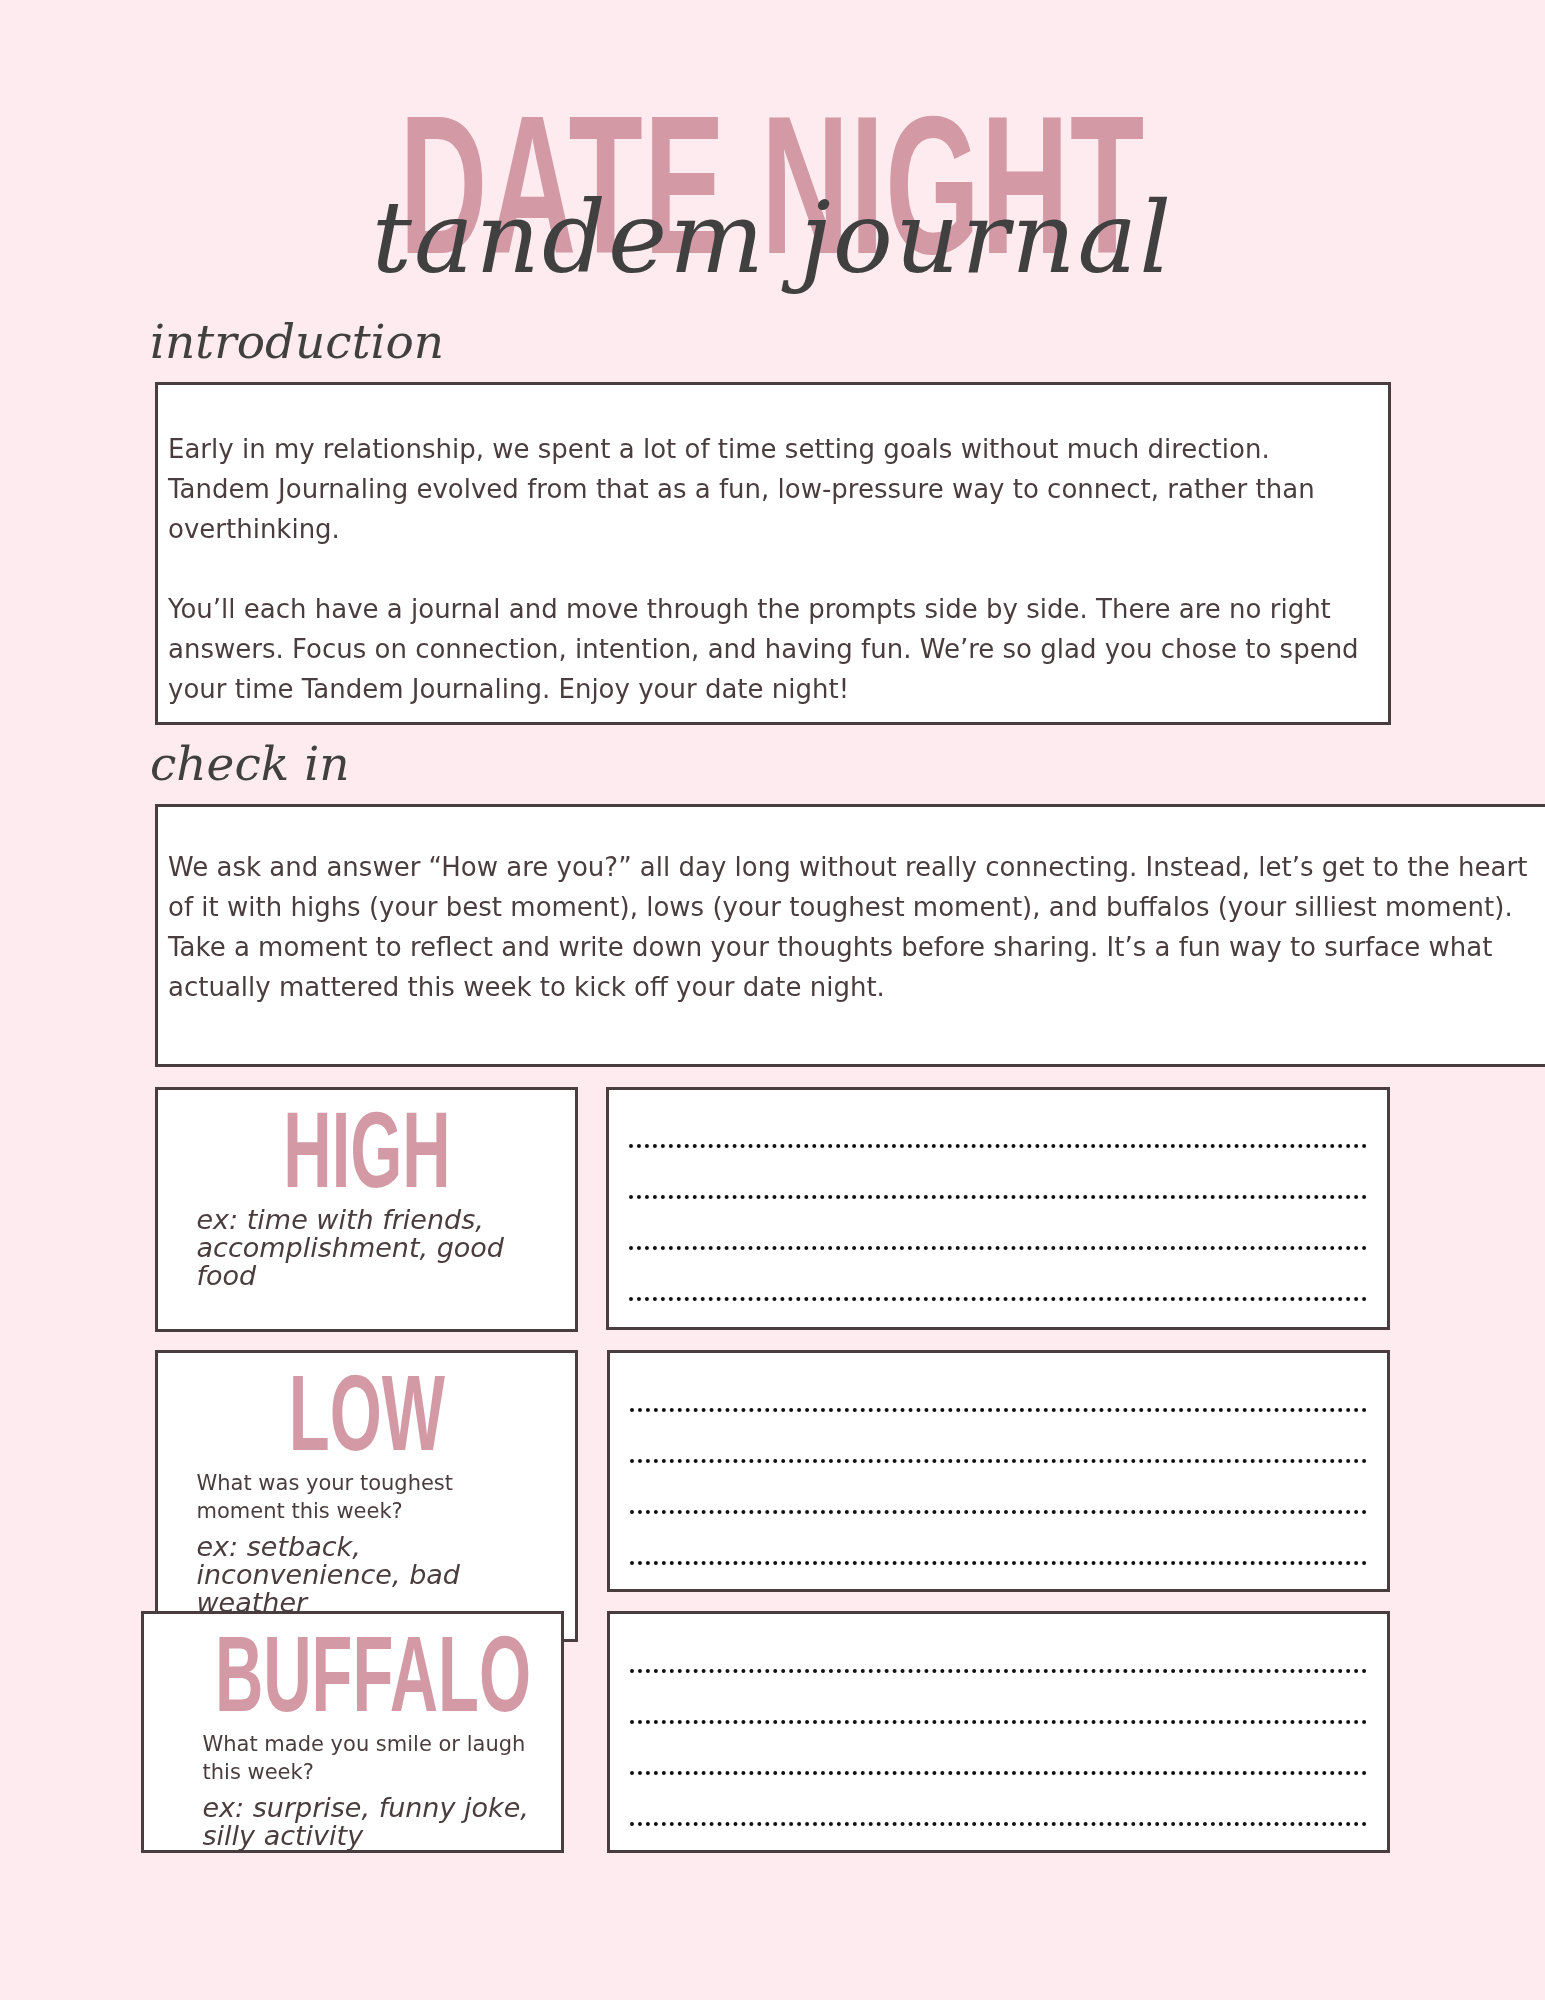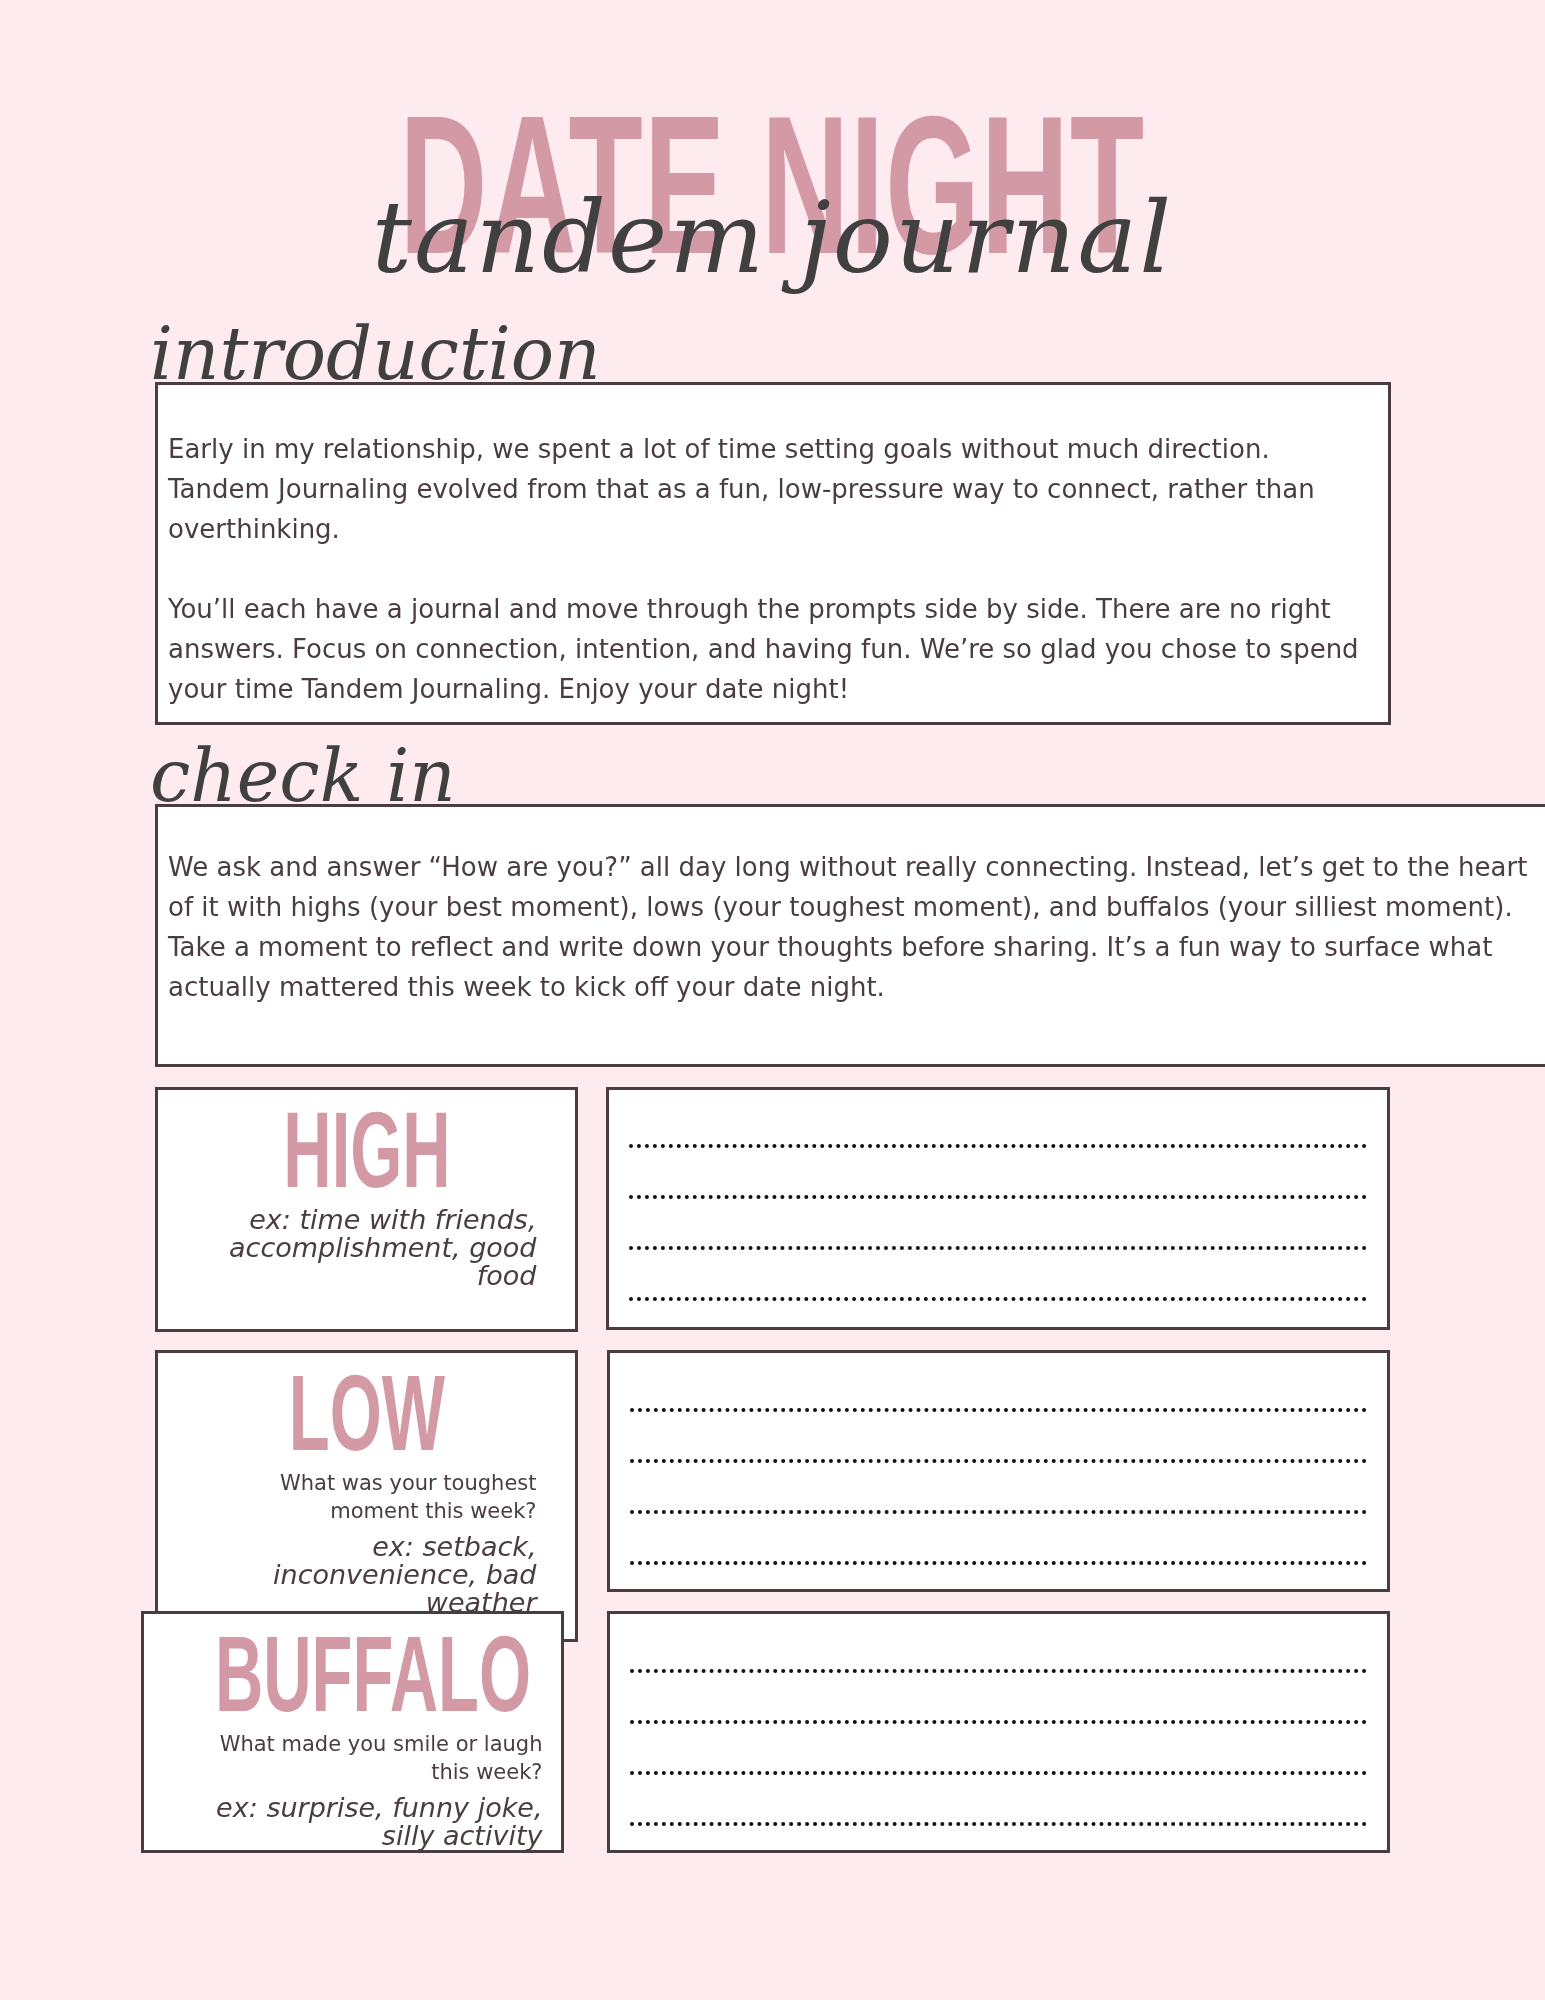--- a/index.html
+++ b/index.html
@@ -4,24 +4,24 @@
 <style>
   html, body { margin:0; padding:0; }
   body { width:1545px; height:2000px; background:#feebef; position:relative; overflow:hidden;
          font-family:"DejaVu Sans", sans-serif; color:#4a3d3f; }
   .abs { position:absolute; }
   .title-big { left:0; width:1545px; top:88px; text-align:center; font-family:"Liberation Sans", sans-serif;
                font-weight:bold; font-size:196px; line-height:1; color:#d39aa6; transform:scaleX(0.62);
                letter-spacing:2px; }
   .script { font-family:"DejaVu Serif", serif; font-style:italic; color:#404040; }
   .subtitle { left:0; width:1545px; top:188px; text-align:center; font-size:100px; line-height:1; letter-spacing:2px; }
-  .section-label { font-size:72px; line-height:1; }
+  .section-label { font-size:47px; line-height:1; }
   .box { background:#fff; border:3px solid #4a3d3f; box-sizing:border-box; }
   .para { font-size:26px; line-height:40px; margin:0; }
-  .cat-box { display:flex; flex-direction:column; align-items:center; text-align:right; }
+  .cat-box { display:flex; flex-direction:column; align-items:center; text-align:left; }
   .cat-title { font-family:"Liberation Sans", sans-serif; font-weight:bold; color:#d39aa6; font-size:108px;
                line-height:96px; transform:scaleX(0.62); margin-top:12px; }
   .cat-q { font-size:21px; line-height:28px; margin-top:8px; width:340px; }
   .cat-ex { font-size:27px; line-height:28px; font-style:italic; margin-top:8px; width:340px; }
   .dot-line { position:absolute; left:20px; right:20px; height:0; border-top:4px dotted #111; }
 </style>
 </head>
 <body>
 
 <div class="abs title-big">DATE NIGHT</div>

